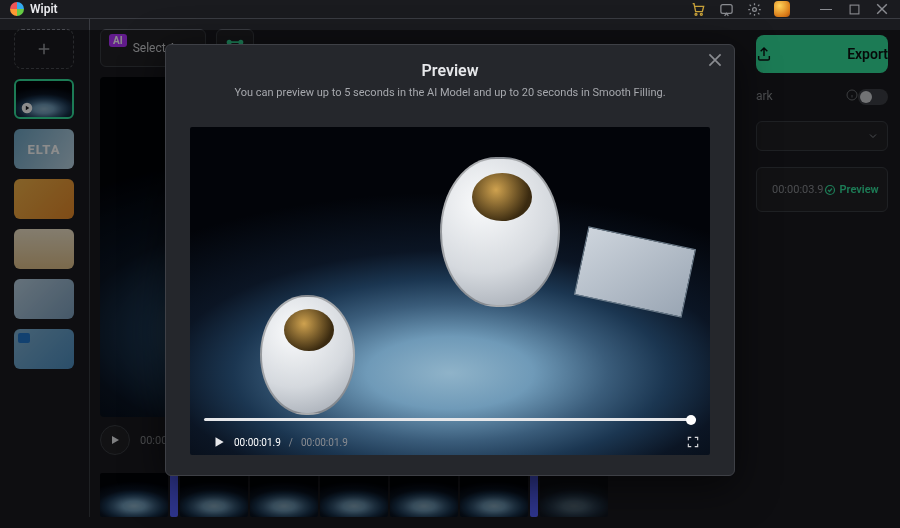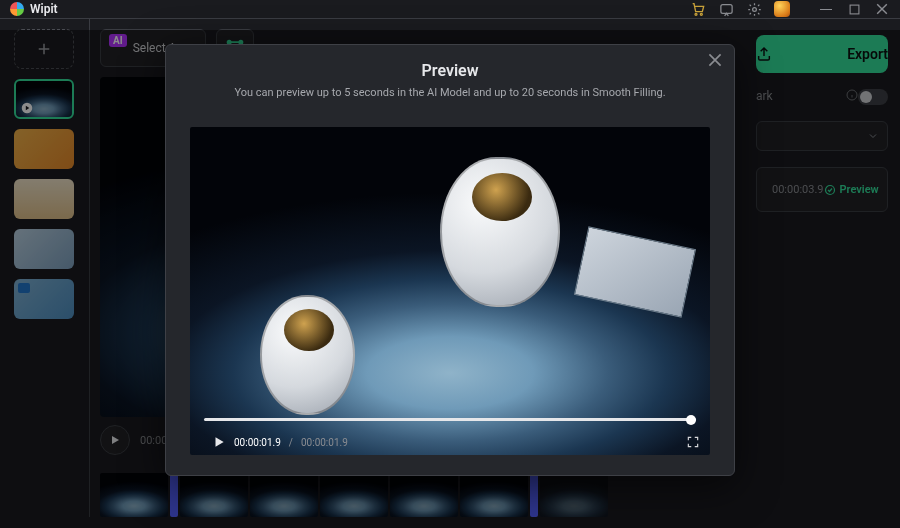--- a/index.html
+++ b/index.html
@@ -136,20 +136,23 @@
         </svg>
     </div>
     <div class="thumb sel space-img">
       <span class="badge">
         <svg width="14" height="14" viewBox="0 0 24 24">
             <circle cx="12" cy="12" r="9" fill="#fff"></circle>
             <path d="M10 8l6 4-6 4z" fill="#1a1b1f"></path>
           </svg>
       </span>
     </div>
+    <div class="thumb" style="background:linear-gradient(120deg,#6fa6c5,#bcd5e4);display:flex;align-items:center;justify-content:center;color:#fff;font-weight:800;font-size:13px;letter-spacing:1px">
+        <span>ELTA</span>
+      </div>
     <div class="thumb generic-img" style="background:linear-gradient(135deg,#f0b24a,#e88a2a)"></div>
     <div class="thumb" style="background:linear-gradient(180deg,#efe3c9,#e0c08a)"></div>
     <div class="thumb" style="background:linear-gradient(135deg,#b8cfe0,#7fa2c0)"></div>
     <div class="thumb" style="background:linear-gradient(135deg,#7fb1d3,#4e8fc1)">
       <span class="topbadge"></span>
     </div>
   </div>
 
   <div class="center">
     <div class="toolbar">

